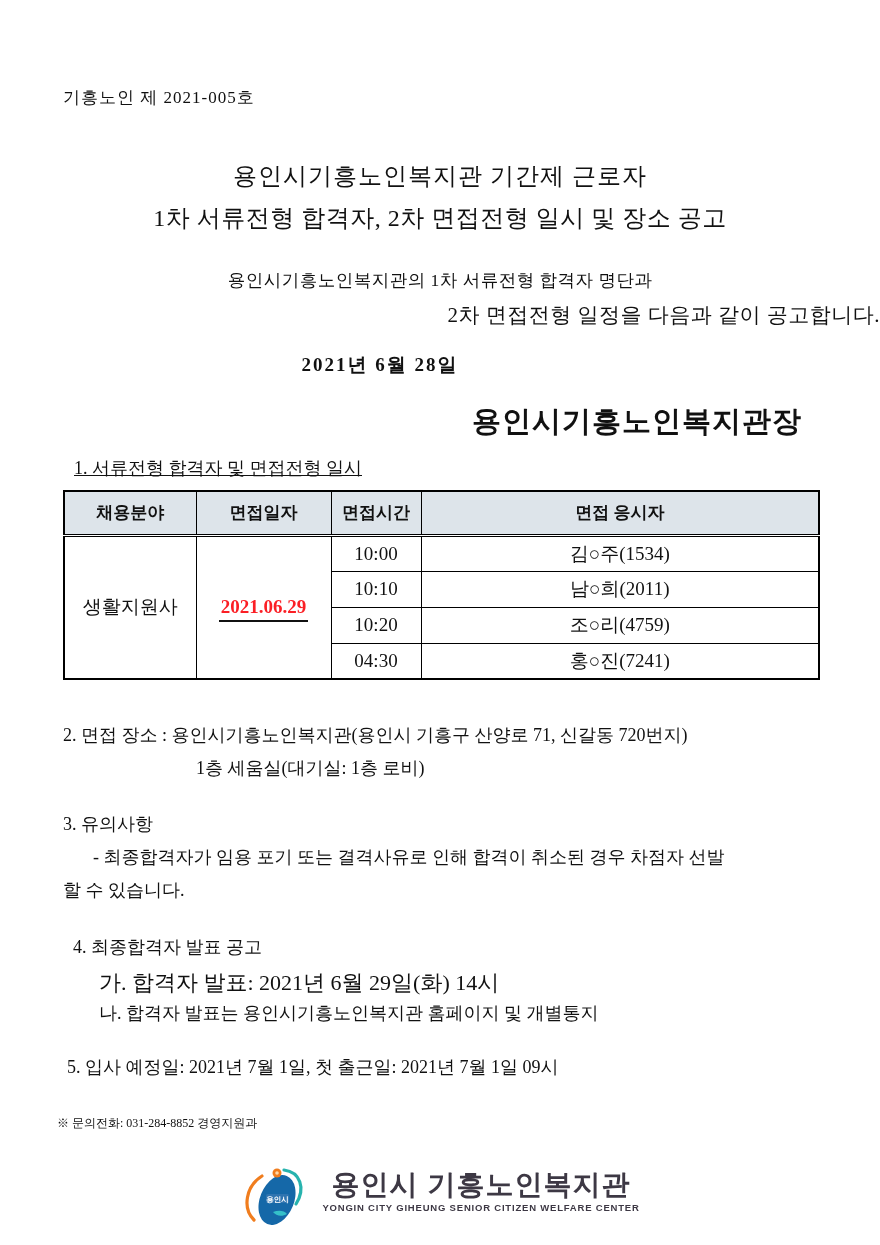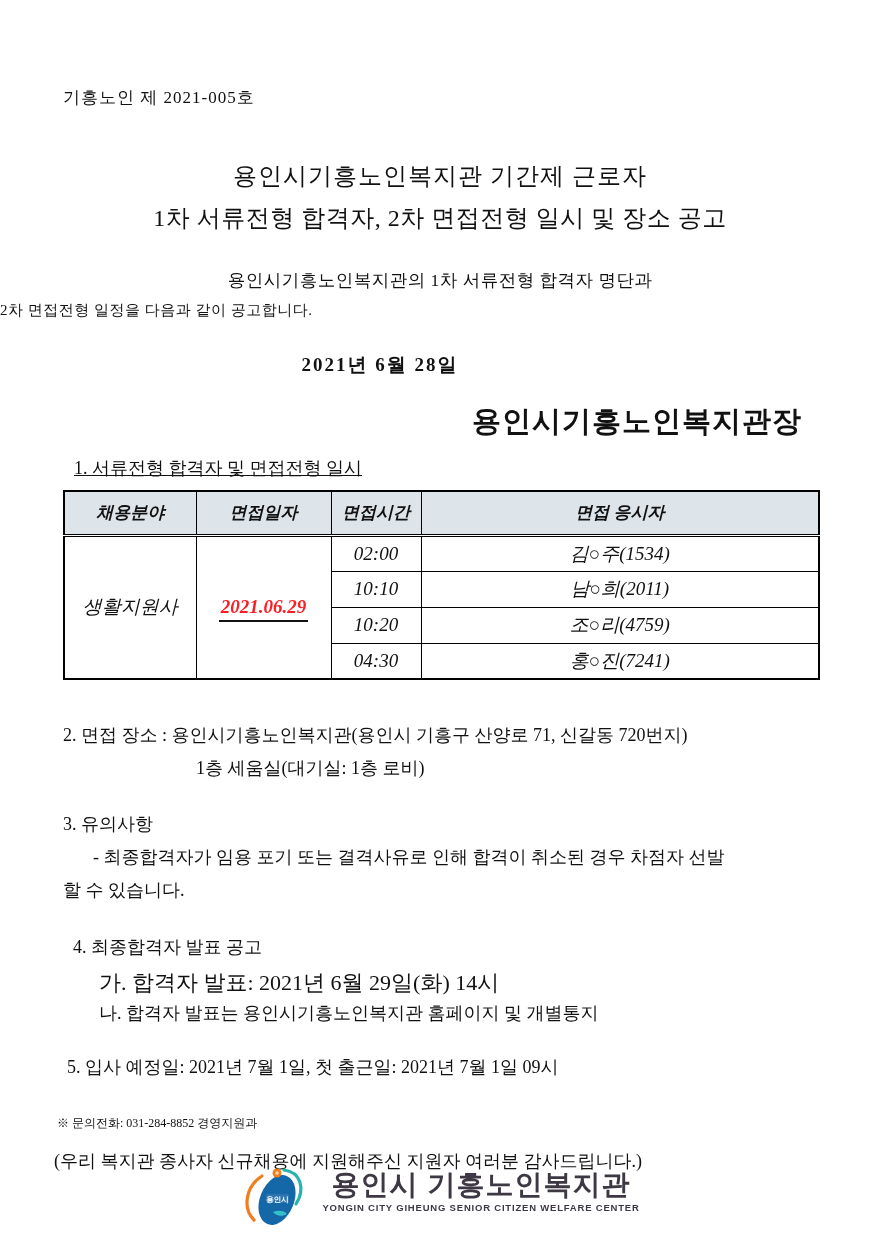--- a/index.html
+++ b/index.html
@@ -14,39 +14,39 @@
     overflow: hidden;
   }
   .abs { position: absolute; white-space: nowrap; }
 
   .doc-number { left: 63px; top: 86px; font-size: 17px; letter-spacing: 1px; }
 
   .title-line1 { left: 0; top: 160px; width: 880px; text-align: center; font-size: 24px; letter-spacing: 1px; }
   .title-line2 { left: 0; top: 202px; width: 880px; text-align: center; font-size: 24px; letter-spacing: 0.5px; }
 
   .subtitle-line1 { left: 0; top: 268px; width: 880px; text-align: center; font-size: 17.5px; letter-spacing: 0.5px; }
-  .subtitle-line2 { left: 0; top: 301px; width: 880px; text-align: left; font-size: 15px; letter-spacing: 0.5px; }
+  .subtitle-line2 { left: 0; top: 301px; width: 880px; text-align: right; font-size: 21px; letter-spacing: 0.5px; }
 
   .doc-date { left: 0; top: 352px; width: 760px; text-align: center; font-size: 19px; font-weight: 600; letter-spacing: 2px; }
 
   .signature { right: 78px; top: 402px; font-size: 29px; font-weight: 700; letter-spacing: 1px; }
 
   .section1-heading { left: 74px; top: 456px; font-size: 18px; text-decoration: underline; }
 
   table.interview-table {
     position: absolute; left: 63px; top: 490px;
     width: 755px; border-collapse: collapse; table-layout: fixed;
     background: #ffffff;
   }
   table.interview-table td, table.interview-table th {
     border: 1px solid #000000;
     text-align: center; vertical-align: middle;
     overflow: hidden;
   }
-  table.interview-table { border: 2px solid #000000; outline: none; font-style: italic; }
+  table.interview-table { border: 2px solid #000000; outline: none; }
   table.interview-table th {
     height: 44px;
     font-size: 17px; font-weight: 700;
     border-bottom: 3px double #000000;
   }
   table.interview-table td { height: 36px; font-size: 19px; }
   .cell-date {
     color: #fb1f25; font-weight: 700; font-size: 20px;
   }
   .cell-date .underline { border-bottom: 2px solid #111111; padding: 0 2px 3px 2px; }
@@ -116,21 +116,21 @@
         <th style="background:#dde4ea">채용분야</th>
         <th style="background:#dde4ea">면접일자</th>
         <th style="background:#dde4ea">면접시간</th>
         <th style="background:#dde4ea">면접 응시자</th>
       </tr>
     </thead>
     <tbody>
       <tr>
         <td rowspan="4">생활지원사</td>
         <td rowspan="4" class="cell-date"><span class="underline">2021.06.29</span></td>
-        <td>02:00</td>
+        <td>10:00</td>
         <td>김○주(1534)</td>
       </tr>
       <tr>
         <td>10:10</td>
         <td>남○희(2011)</td>
       </tr>
       <tr>
         <td>10:20</td>
         <td>조○리(4759)</td>
       </tr>
@@ -148,21 +148,20 @@
   <div class="abs s3-line1">- 최종합격자가 임용 포기 또는 결격사유로 인해 합격이 취소된 경우 차점자 선발</div>
   <div class="abs s3-line2">할 수 있습니다.</div>
 
   <div class="abs s4-heading">4. 최종합격자 발표 공고</div>
   <div class="abs s4-ga">가. 합격자 발표: 2021년 6월 29일(화) 14시</div>
   <div class="abs s4-na">나. 합격자 발표는 용인시기흥노인복지관 홈페이지 및 개별통지</div>
 
   <div class="abs s5-line">5. 입사 예정일: 2021년 7월 1일, 첫 출근일: 2021년 7월 1일 09시</div>
 
   <div class="abs contact-line">※ 문의전화: 031-284-8852 경영지원과</div>
-  <div class="abs thanks-line">(우리 복지관 종사자 신규채용에 지원해주신 지원자 여러분 감사드립니다.)</div>
 
   <div class="footer-logo">
     <svg class="logo-mark" viewBox="0 0 74 74">
 
       <path d="M 14 58 C 2 46, 6 24, 22 14" fill="none" stroke="#f07d1e" stroke-width="3.2" stroke-linecap="round"></path>
 
       <path d="M 44 8 C 60 10, 66 26, 56 42" fill="none" stroke="#27b3ae" stroke-width="3.2" stroke-linecap="round"></path>
 
       <g transform="rotate(22 37 38)">
         <ellipse cx="37" cy="38" rx="17" ry="26" fill="#1568a8"></ellipse>

